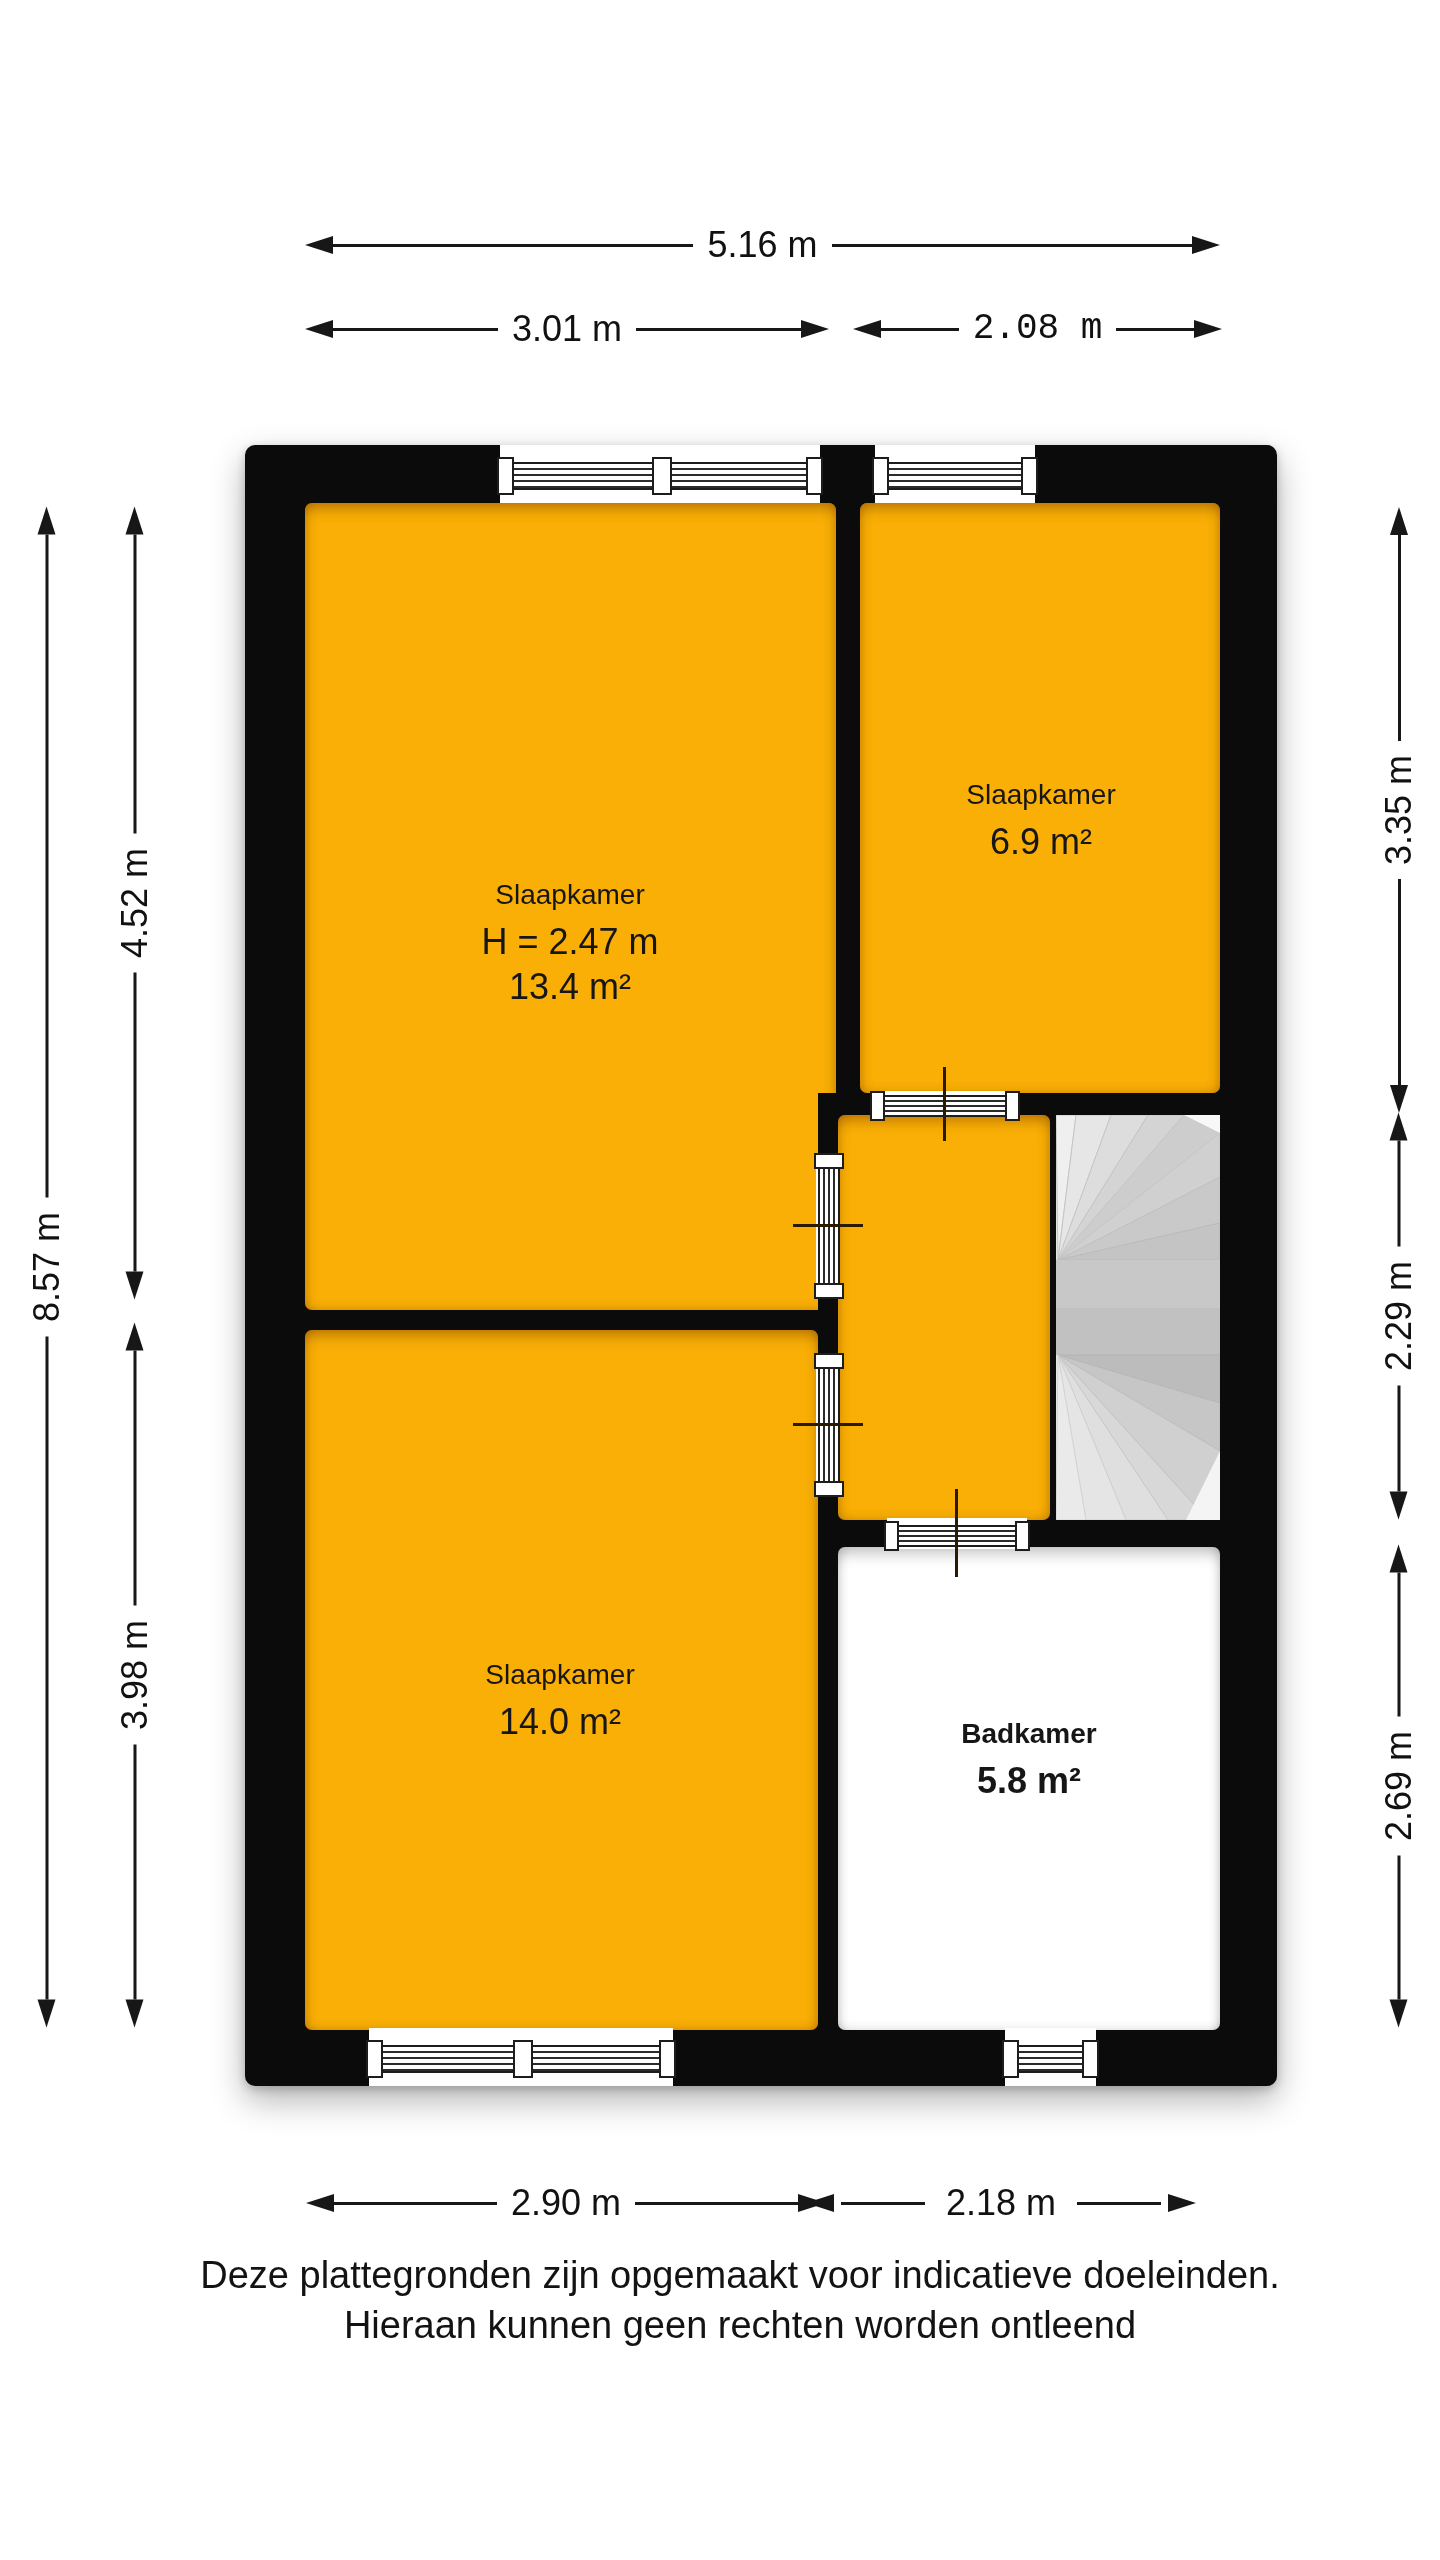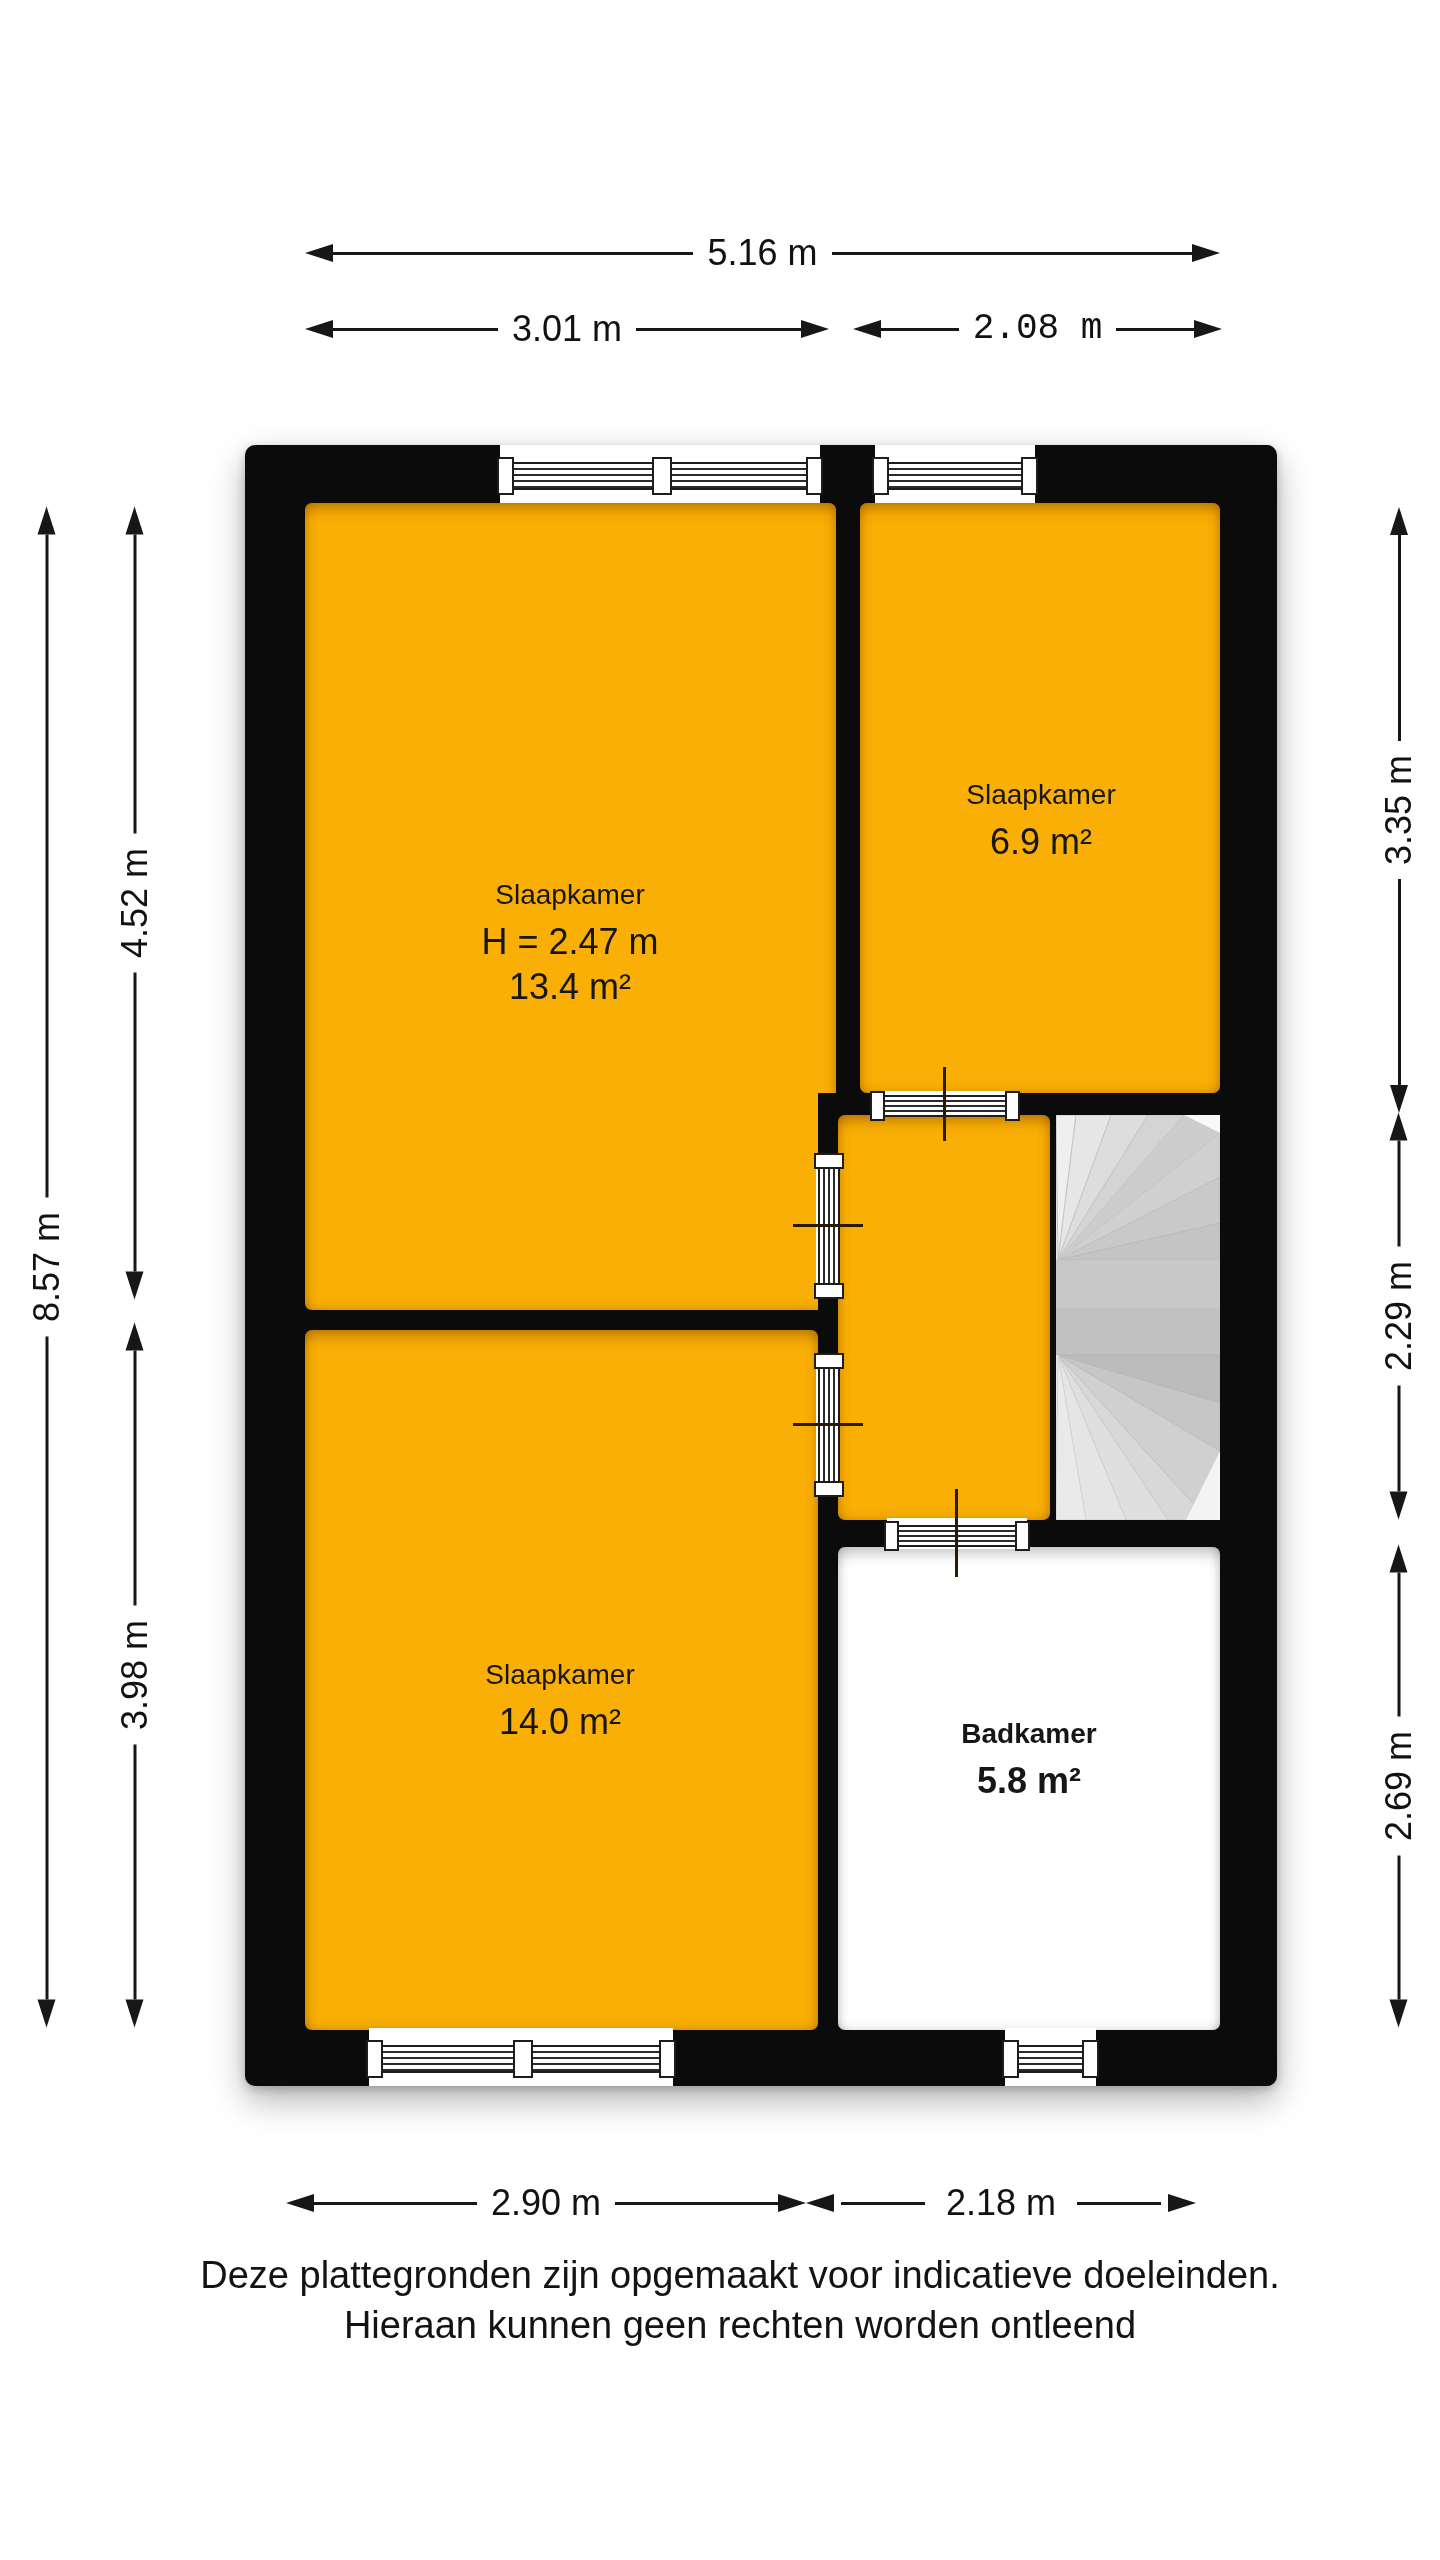--- a/index.html
+++ b/index.html
@@ -63,21 +63,21 @@
   .rlabel{position:absolute;transform:translate(-50%,-50%);text-align:center;color:#161616;white-space:nowrap;}
   .rlabel .nm{font-size:28px;line-height:48px;}
   .rlabel .sub{font-size:36px;line-height:45px;}
   
   .footer{position:absolute;left:0;top:2250px;width:1440px;padding-left:40px;box-sizing:border-box;
     text-align:center;font-size:38px;line-height:50px;color:#131313;}
 </style>
 </head>
 <body>
 
-<div class="dim" style="left:305px;top:236px;width:915px;">
+<div class="dim" style="left:305px;top:228px;width:915px;">
   <span class="ah l"></span>
     <span class="ln"></span>
   <span class="lbl">5.16 m</span>
   <span class="ln"></span>
     <span class="ah r"></span>
 </div>
 <div class="dim" style="left:305px;top:312px;width:524px;">
   <span class="ah l"></span>
     <span class="ln"></span>
   <span class="lbl">3.01 m</span>
@@ -129,21 +129,21 @@
     <span class="ah r"></span>
 </div>
 <div class="dim v" style="left:1157px;top:1769px;width:483px;">
   <span class="ah l"></span>
     <span class="ln"></span>
   <span class="lbl">2.69 m</span>
   <span class="ln"></span>
     <span class="ah r"></span>
 </div>
 
-<div class="dim" style="left:286px;top:2186px;width:520px;">
+<div class="dim" style="left:306px;top:2186px;width:520px;">
   <span class="ah l"></span>
     <span class="ln"></span>
   <span class="lbl">2.90 m</span>
   <span class="ln"></span>
     <span class="ah r"></span>
 </div>
 <div class="dim" style="left:806px;top:2186px;width:390px;gap:7px;">
   <span class="ah l"></span>
     <span class="ln"></span>
   <span class="lbl">2.18 m</span>

